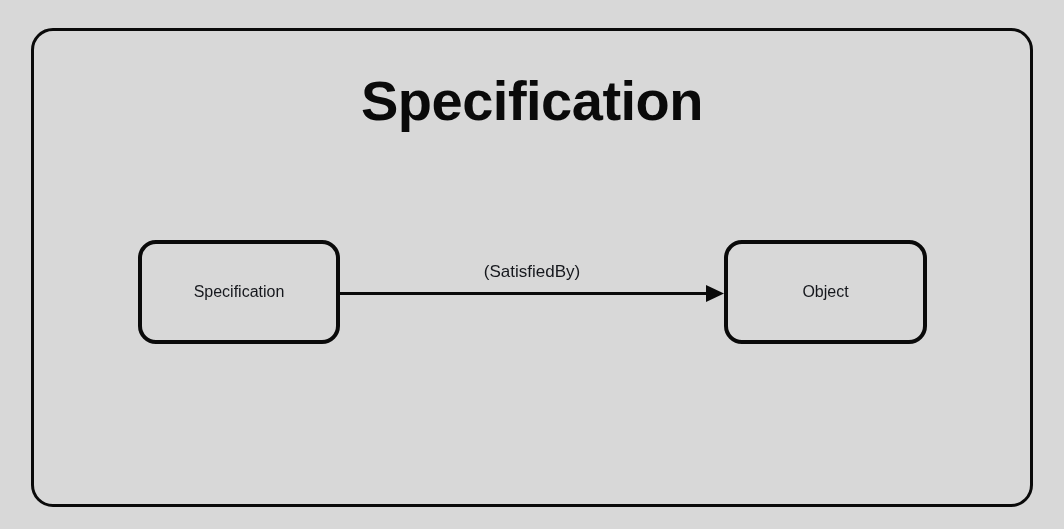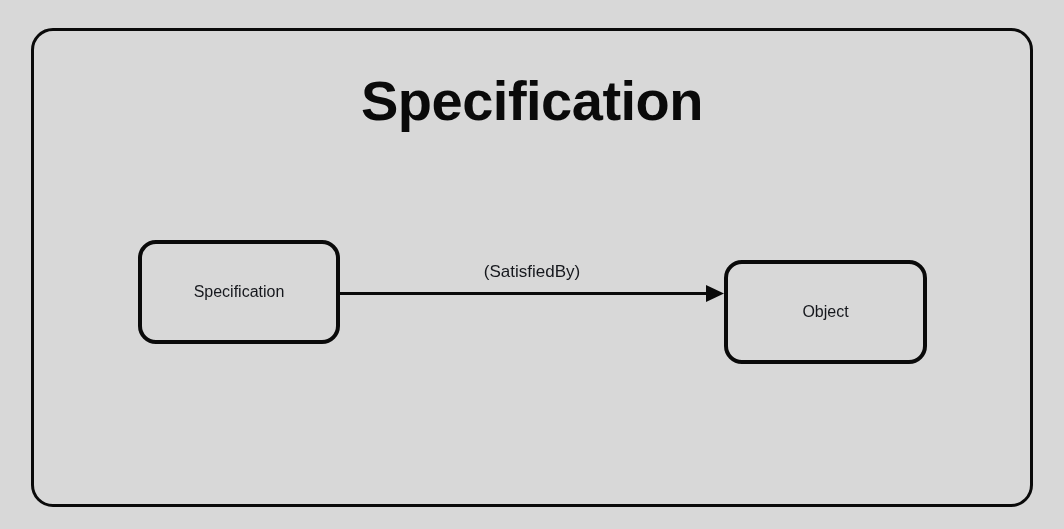--- a/index.html
+++ b/index.html
@@ -70,21 +70,20 @@
     left: 138px;
     top: 240px;
     width: 202px;
     height: 104px;
   }
   #node-object {
     left: 724px;
     top: 240px;
     width: 203px;
     height: 104px;
-    margin-top: 20px;
   }
 
   
   .connector-layer {
     position: absolute;
     left: 0;
     top: 0;
     width: 1064px;
     height: 529px;
     pointer-events: none;

